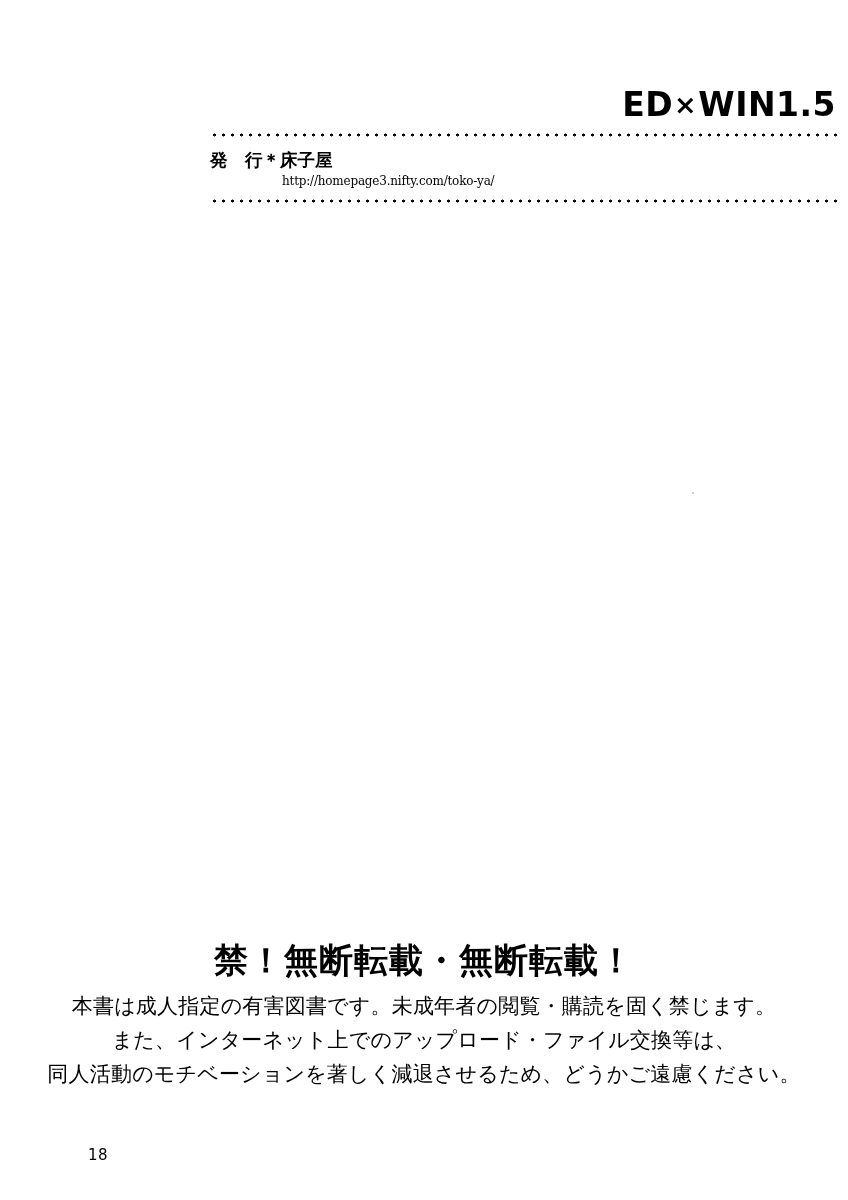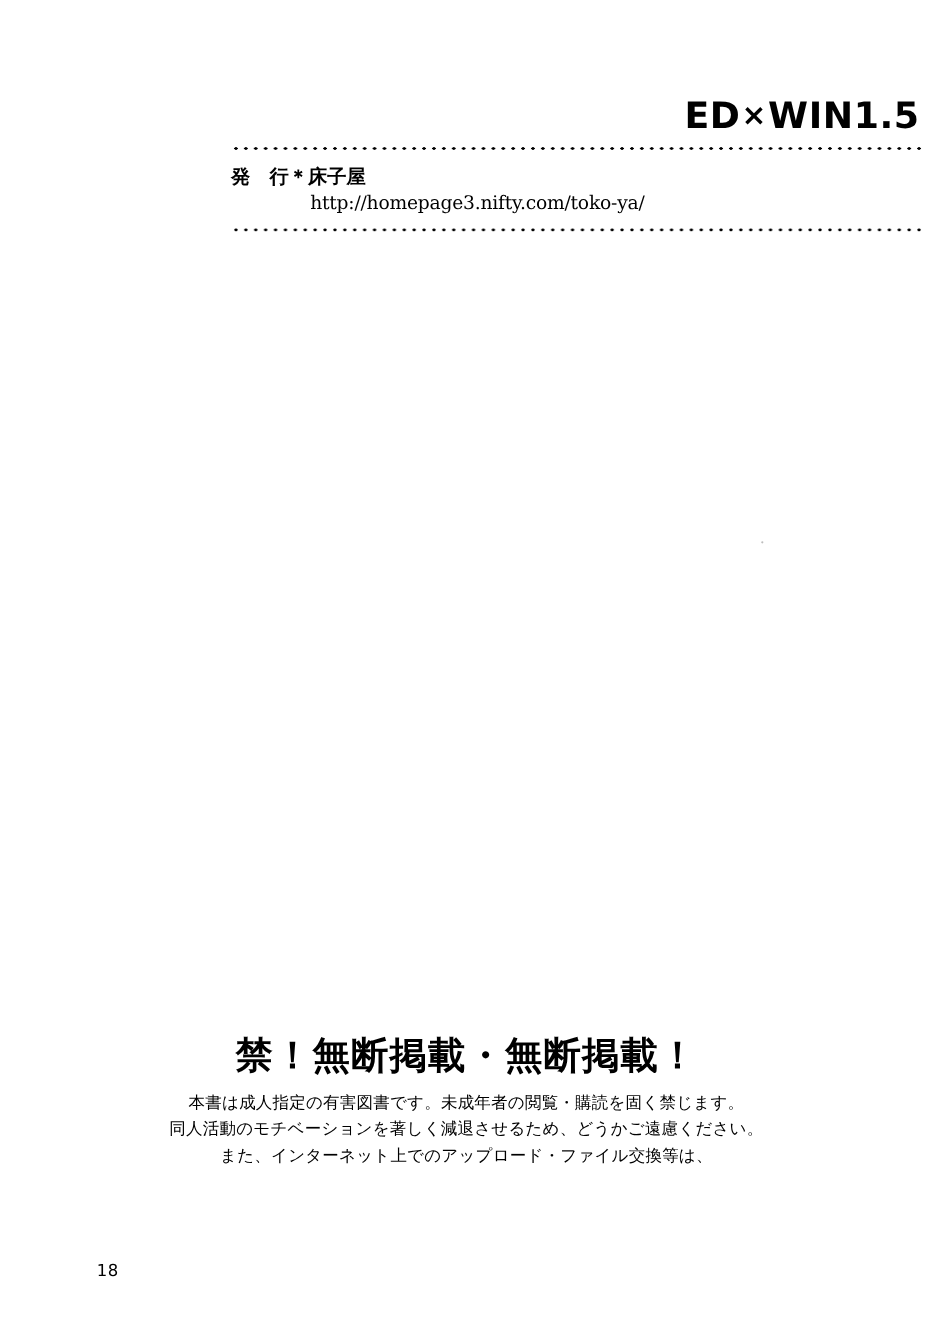--- a/index.html
+++ b/index.html
@@ -61,21 +61,21 @@
   .cline {
     font-family: Liberation Serif, serif;
     font-size: 17.5px;
     font-weight: bold;
     line-height: 1.45;
     white-space: nowrap;
   }
   .cline.thin {
     font-weight: normal;
     font-family: "DejaVu Serif", serif;
-    font-size: 17px;
+    font-size: 12px;
     letter-spacing: -0.2px;
   }
   .cline.url {
     padding-left: 72px;
   }
 
   
   .notice {
     position: absolute;
     left: 0;
@@ -85,22 +85,22 @@
   }
   .notice-head {
     font-family: "DejaVu Serif", serif;
     font-weight: bold;
     font-size: 34px;
     letter-spacing: 1px;
     margin-bottom: 10px;
     line-height: 1.2;
   }
   .notice-line {
-    font-family: Liberation Serif, serif;
-    font-size: 15px;
+    font-family: Liberation Mono, monospace;
+    font-size: 21px;
     line-height: 1.62;
     letter-spacing: 0.2px;
   }
 
   
   .folio {
     position: absolute;
     left: 88px;
     top: 1128px;
     font-family: "DejaVu Sans", sans-serif;
@@ -137,21 +137,21 @@
       <div class="cline">発　行＊床子屋</div>
       <div class="cline thin url">http://homepage3.nifty.com/toko-ya/</div>
     </div>
 
     <div class="dotrule"></div>
   </div>
 
   <div class="speck"></div>
 
   <div class="notice">
-    <div class="notice-head">禁！無断掲載・無断掲載！</div>
+    <div class="notice-head">禁！無断転載・無断転載！</div>
     <div class="notice-line">本書は成人指定の有害図書です。未成年者の閲覧・購読を固く禁じます。</div>
+    <div class="notice-line">また、インターネット上でのアップロード・ファイル交換等は、</div>
     <div class="notice-line">同人活動のモチベーションを著しく減退させるため、どうかご遠慮ください。</div>
-    <div class="notice-line">また、インターネット上でのアップロード・ファイル交換等は、</div>
   </div>
 
   <div class="folio">18</div>
 
 </div>
 
 </body></html>

